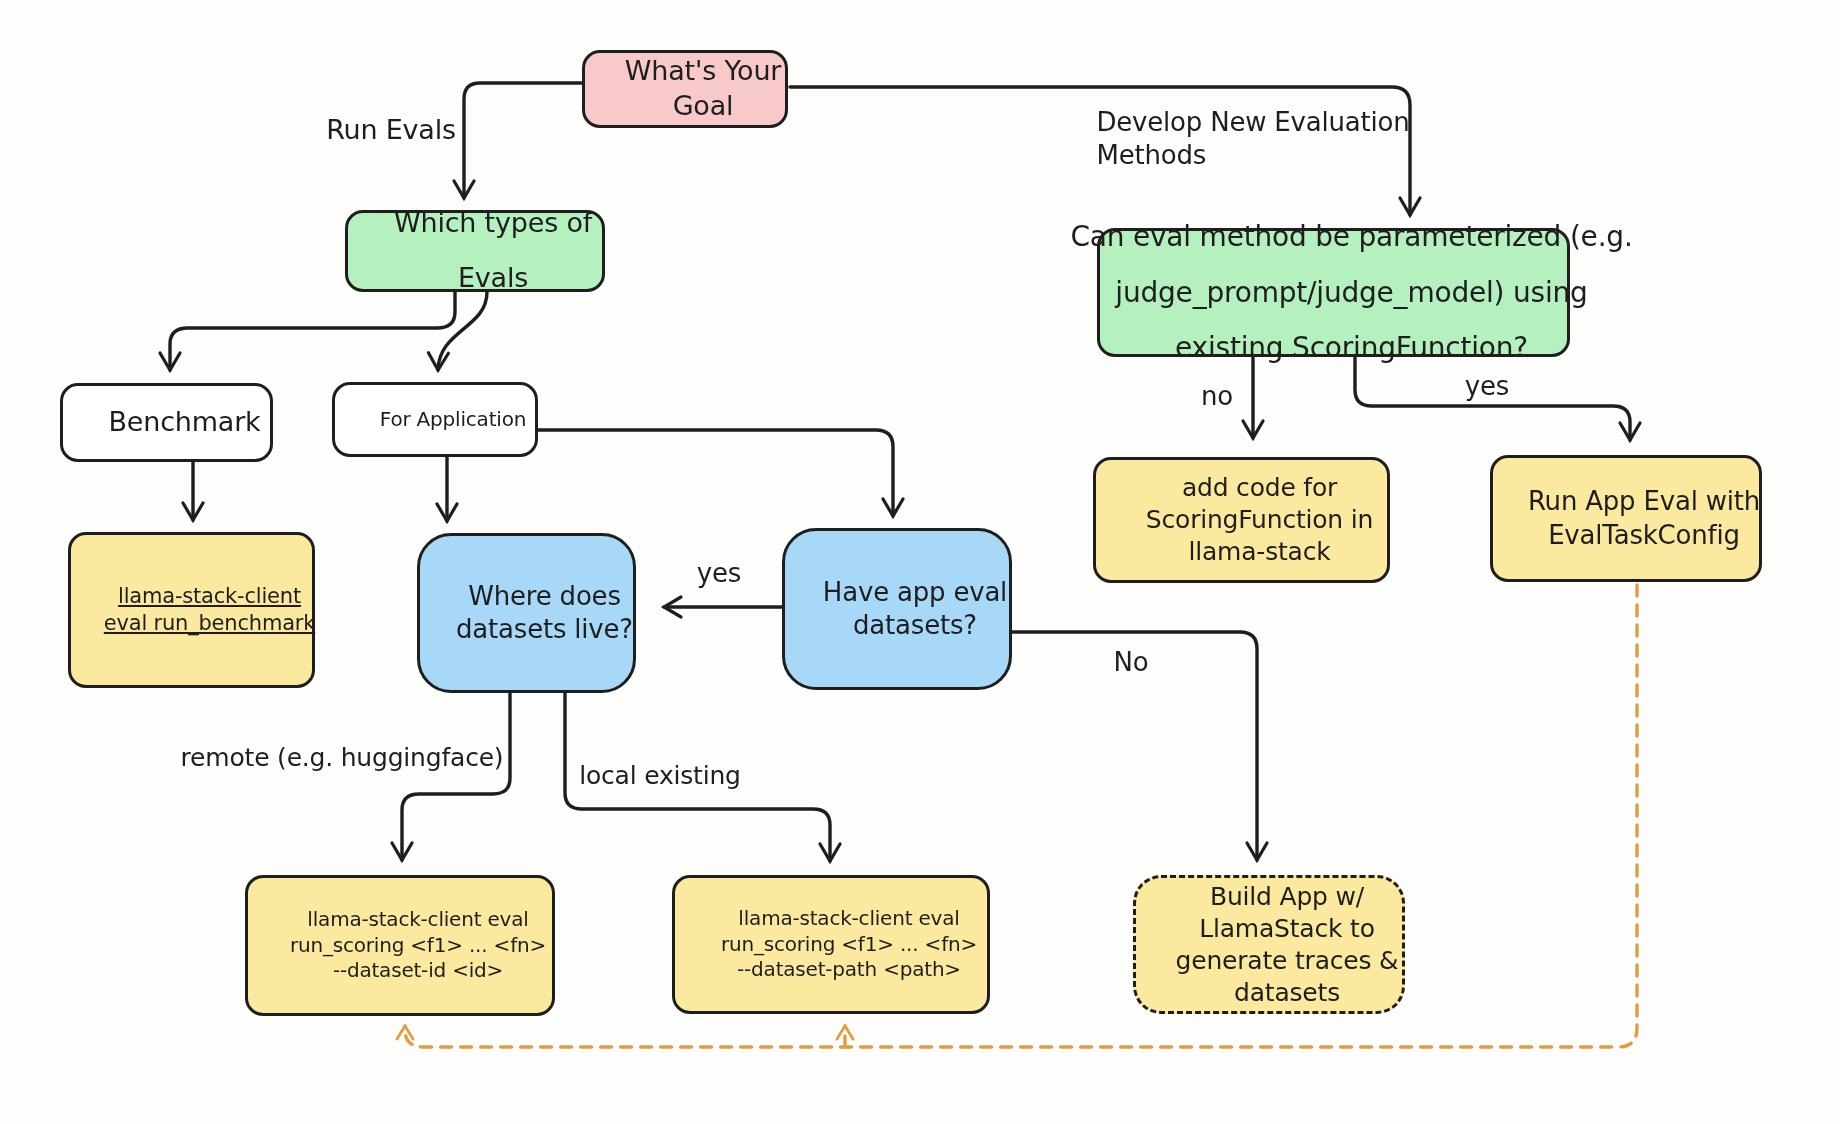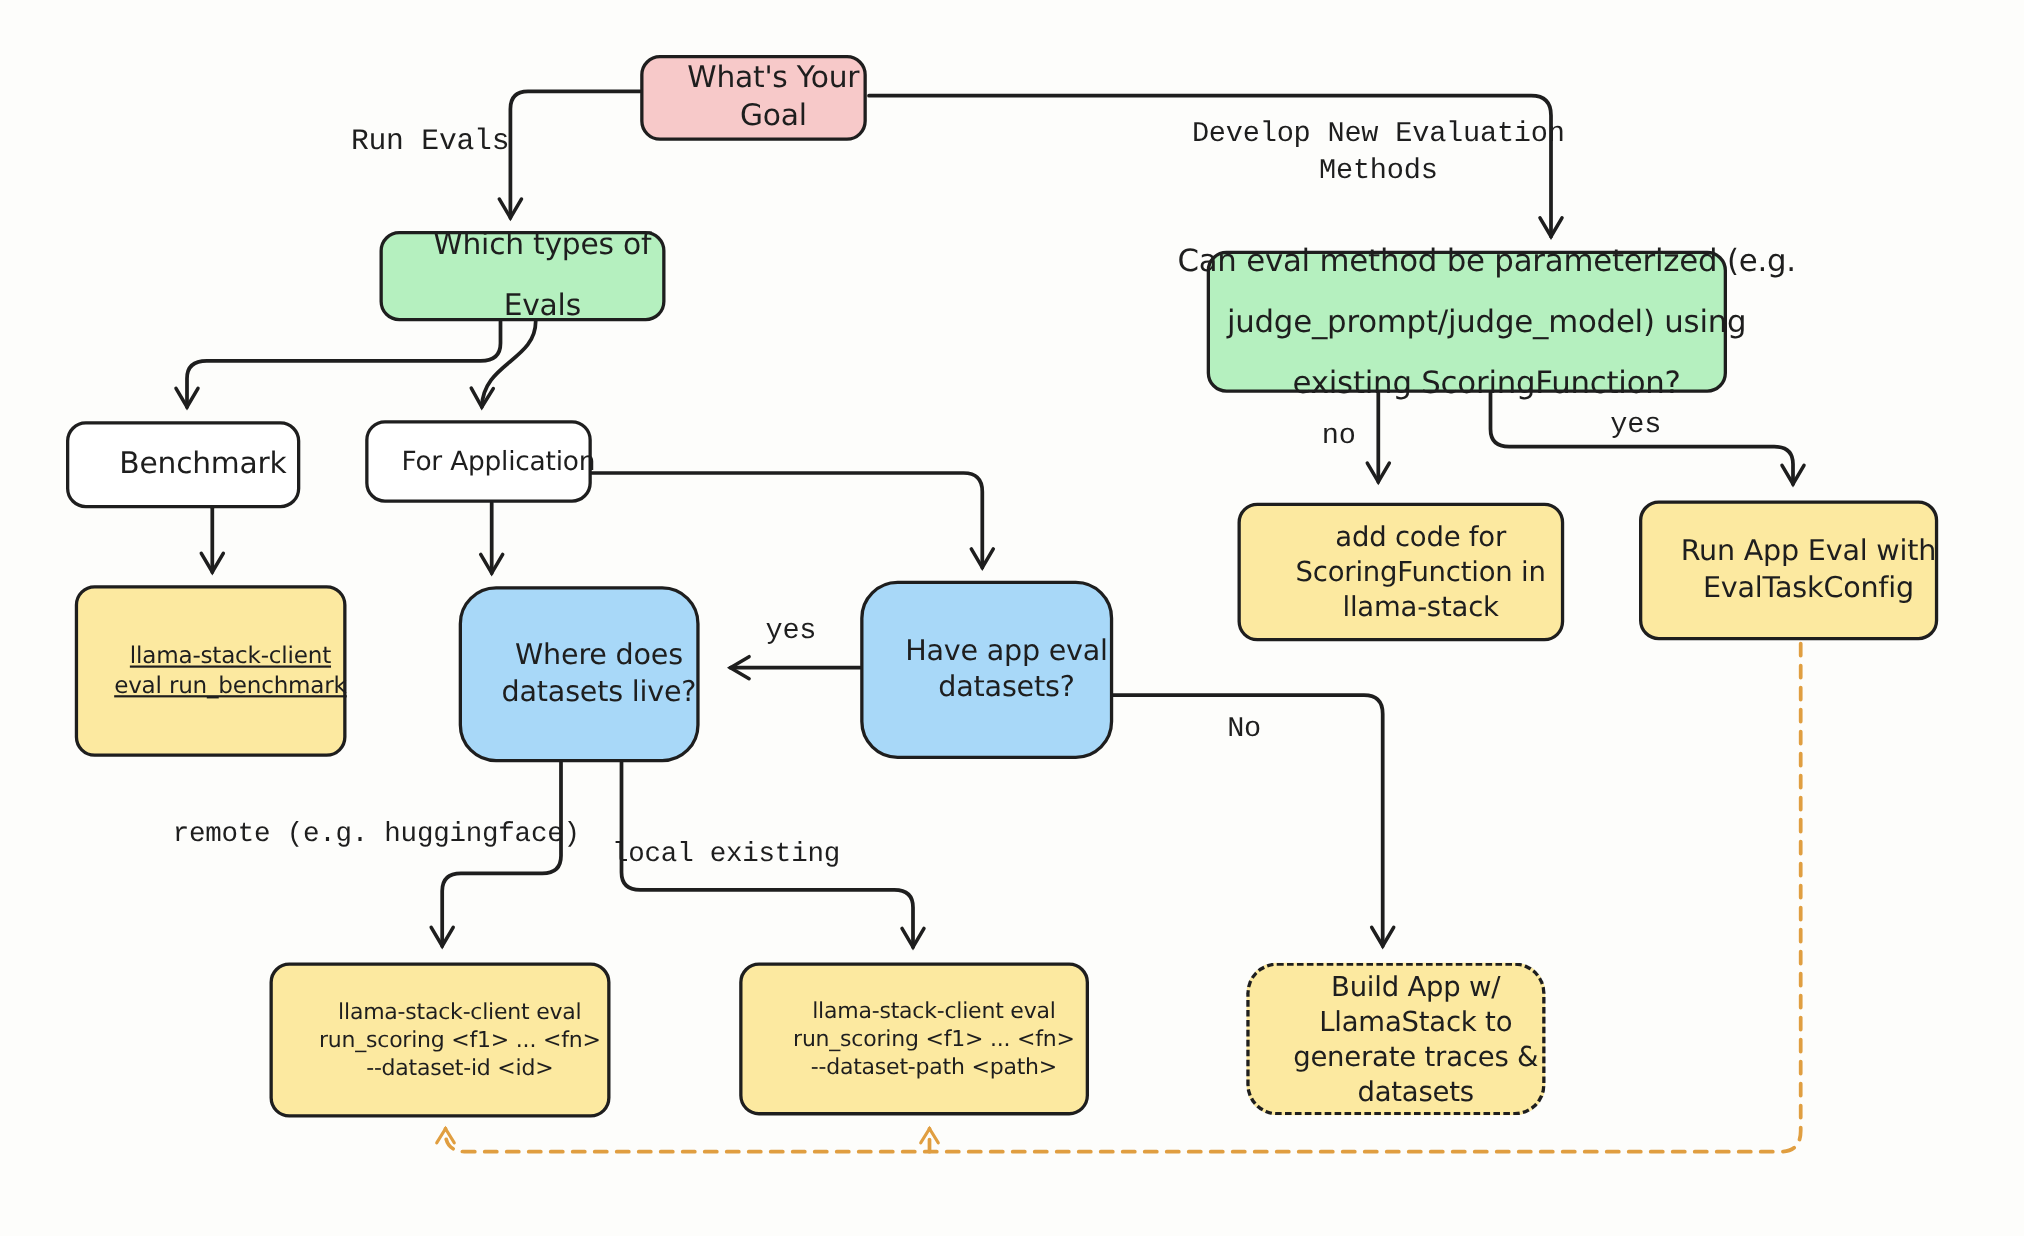--- a/index.html
+++ b/index.html
@@ -18,25 +18,25 @@
   }
   .node span{display:block;white-space:nowrap;}
   .pink{background:#f7c9c9;}
   .green{background:#b5f0bf;gap:20px;}
   .blue{background:#a8d8f8;border-radius:34px;}
   .yellow{background:#fce9a0;}
   .white{background:#ffffff;}
   .dashed{border-style:dashed;border-radius:28px;}
   .elabel{
     position:absolute;transform:translate(-50%,-50%);
-    font-size:26px;line-height:1.25;text-align:center;white-space:nowrap;
-    letter-spacing:-0.2px;font-weight:500;font-family:Liberation Mono, monospace;
+    font-size:26px;line-height:1.25;white-space:nowrap;
+    letter-spacing:-0.2px;font-weight:500;
   }
   .f27{font-size:27px;} .f26{font-size:26px;} .f25{font-size:25px;}
-  .f24{font-size:24px;} .f22{font-size:28px;} .f21{font-size:21px;} .f20{font-size:20px;}
+  .f24{font-size:20px;} .f22{font-size:28px;} .f21{font-size:21px;} .f20{font-size:20px;}
   .wire{fill:none;stroke:#1e1e1e;stroke-width:3.4px;stroke-linecap:round;}
   .wire-orange{fill:none;stroke:#e09e40;stroke-width:3.4px;stroke-linecap:round;stroke-dasharray:11 9;}
 </style>
 </head>
 <body>
 
 <div id="canvas">
 
   <svg id="wires" viewBox="0 0 1840 1124">
     <defs>
@@ -98,21 +98,21 @@
   <div class="node blue f26" style="left:417px;top:533px;width:219px;height:160px;">
     <span>Where does</span>
     <span>datasets live?</span>
   </div>
 
   <div class="node blue f26" style="left:782px;top:528px;width:230px;height:162px;">
     <span>Have app eval</span>
     <span>datasets?</span>
   </div>
 
-  <div class="node yellow f25" style="left:1125px;top:457px;width:297px;height:126px;">
+  <div class="node yellow f25" style="left:1093px;top:457px;width:297px;height:126px;">
     <span>add code for</span>
     <span>ScoringFunction in</span>
     <span>llama-stack</span>
   </div>
 
   <div class="node yellow f26" style="left:1490px;top:455px;width:272px;height:127px;">
     <span>Run App Eval with</span>
     <span>EvalTaskConfig</span>
   </div>
 

